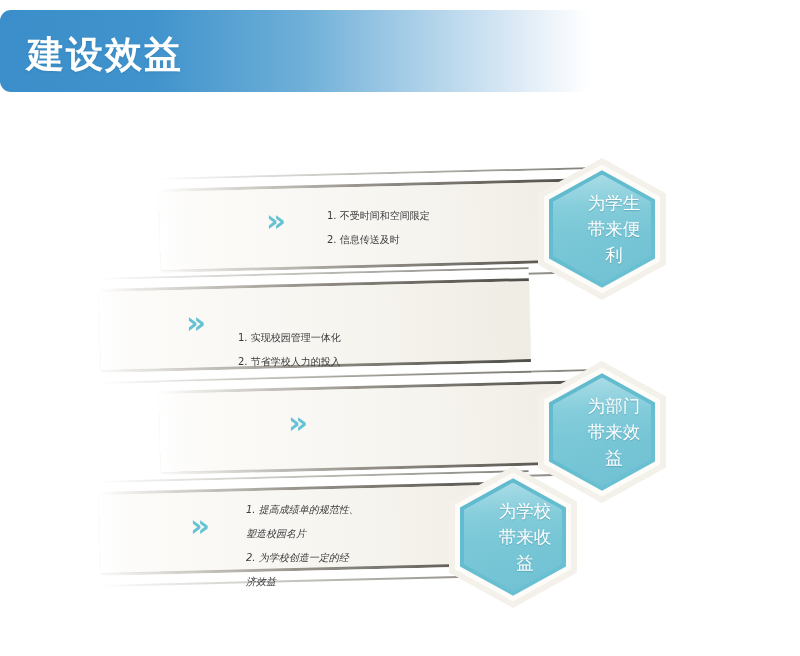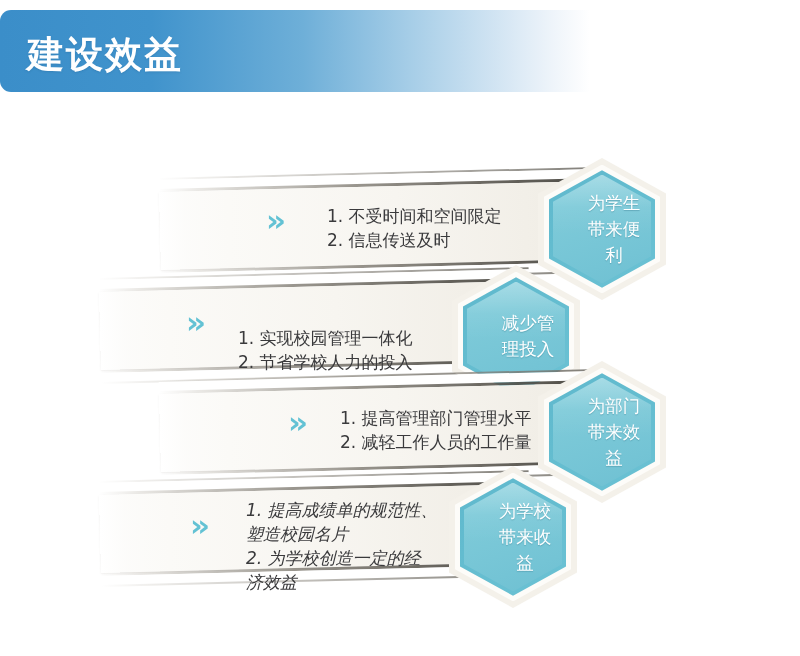--- a/index.html
+++ b/index.html
@@ -86,21 +86,21 @@
     font-weight:bold;
     line-height:31px;
     letter-spacing:-3px;
     font-family:"DejaVu Sans","Liberation Sans",sans-serif;
   }
 
   
   .rtext{
     position:absolute;
     color:#3a3a3c;
-    font-size:17px;
+    font-size:10px;
     line-height:24px;
     white-space:pre-line;
     font-family:"DejaVu Sans","Liberation Sans",sans-serif;
   }
 
   
   .hex{
     position:absolute;
     width:128px;height:142px;
   }
@@ -179,42 +179,31 @@
     <div class="gap-top"></div>
     <div class="edge-top"></div>
     <div class="band"></div>
     <div class="edge-bot"></div>
     <div class="gap-bot"></div>
     <div class="hair-bot"></div>
   </div>
   <div class="chev" style="left:186px;top:307px;">»</div>
   <div class="rtext" style="left:238px;top:306px;width:240px;margin-top:20px;">1. 实现校园管理一体化
 2. 节省学校人力的投入</div>
-  <div class="hex" style="left:452px;top:265px;">
-    <div class="outer"></div>
-    <div class="mid"></div>
-    <div class="fillrim"></div>
-    <div class="fill"></div>
-    <div class="gloss"></div>
-    <div class="htext">减少管
-理投入</div>
-  </div>
 
   <div class="ribbon" style="left:160px;top:394px;width:430px;transform:rotate(-1.45deg);">
     <div class="hair-top"></div>
     <div class="gap-top"></div>
     <div class="edge-top"></div>
     <div class="band"></div>
     <div class="edge-bot"></div>
     <div class="gap-bot"></div>
     <div class="hair-bot"></div>
   </div>
   <div class="chev" style="left:288px;top:407px;">»</div>
-  <div class="rtext" style="left:340px;top:406px;width:250px;">1. 提高管理部门管理水平
-2. 减轻工作人员的工作量</div>
   <div class="hex" style="left:538px;top:361px;">
     <div class="outer"></div>
     <div class="mid"></div>
     <div class="fillrim"></div>
     <div class="fill"></div>
     <div class="gloss"></div>
     <div class="htext">为部门
 带来效
 益</div>
   </div>

